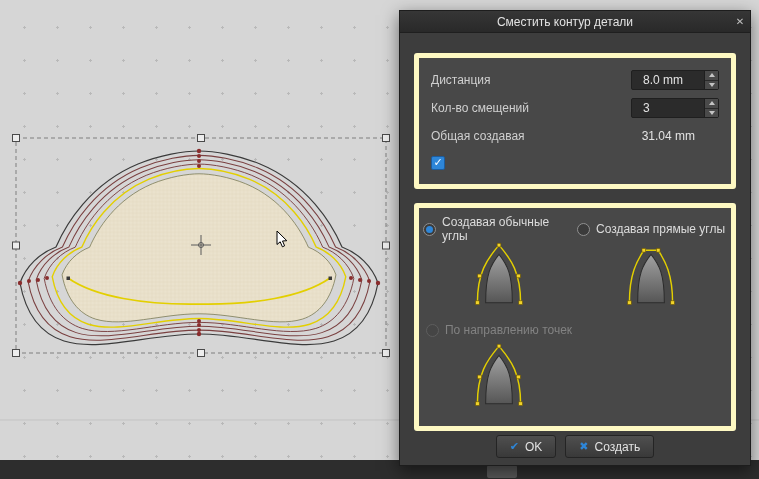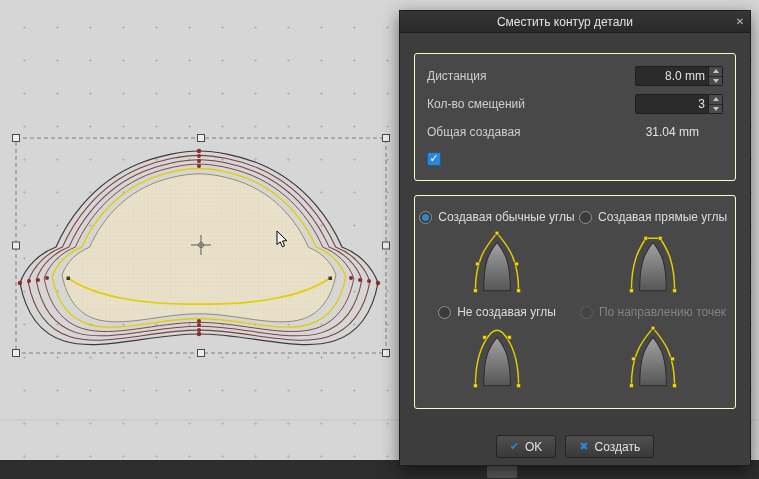--- a/index.html
+++ b/index.html
@@ -42,30 +42,30 @@
   }
   .titlebar{
     height:22px;display:flex;align-items:center;
     background:linear-gradient(#363636,#292929);
     border-bottom:1px solid #1f1f1f;
   }
   .titlebar .title{flex:1;text-align:center;color:#e2e2e2;font-size:12px;}
   .titlebar .close{width:20px;text-align:center;color:#c0c0c0;font-size:10px;cursor:default;}
   .panel{
     margin:0 14px;background:var(--panel-bg,#484848);
-    border:1px solid #fef9c3;border-radius:3px;
+    border:5px solid #fef9c3;border-radius:3px;
   }
   .fields-panel{margin-top:20px;padding:8px 12px 8px 12px;}
   .frow{display:flex;align-items:center;justify-content:space-between;height:28px;}
   .flabel{color:#cfcfcf;}
   .spinbox{
     width:88px;height:20px;display:flex;align-items:stretch;
     background:#2b2b2b;border:1px solid #1f1f1f;border-radius:2px;
   }
-  .spin-val{flex:1;padding:0 3px;line-height:18px;color:#e3e3e3;font-size:12px;overflow:hidden;white-space:nowrap;text-align:right;}
+  .spin-val{flex:1;padding:0 11px;line-height:18px;color:#e3e3e3;font-size:12px;overflow:hidden;white-space:nowrap;}
   .spin-btns{width:14px;display:flex;flex-direction:column;border-left:1px solid #1f1f1f;}
   .spin-up,.spin-down{flex:1;background:#4a4a4a;position:relative;}
   .spin-up{border-bottom:1px solid #2a2a2a;}
   .spin-up::after,.spin-down::after{
     content:"";position:absolute;left:50%;top:50%;transform:translate(-50%,-50%);
     border-left:3px solid transparent;border-right:3px solid transparent;
   }
   .spin-up::after{border-bottom:4px solid #c4c4c4;}
   .spin-down::after{border-top:4px solid #c4c4c4;}
   .total-val{color:#e3e3e3;margin-right:24px;}
@@ -74,21 +74,21 @@
     width:14px;height:14px;border-radius:2px;background:#3a3a3a;border:1px solid #6a6a6a;
     display:flex;align-items:center;justify-content:center;
   }
   .checkbox.checked{background:var(--accent,#2e86d8);border-color:#1c5c9e;}
   .checkbox .check-glyph{display:none;color:#fff;font-size:11px;font-weight:bold;line-height:1;margin-top:-1px;}
   .checkbox.checked .check-glyph{display:block;}
   .cb-label{color:#e6e6e6;}
   
   .options-panel{
     margin-top:14px;padding:12px 4px 10px 4px;
-    display:grid;grid-template-columns:1fr 1fr;
+    display:grid;grid-template-columns:1fr 1fr;row-gap:6px;
   }
   .opt-cell{display:flex;flex-direction:column;align-items:center;}
   .radio-line{display:flex;align-items:center;gap:6px;margin-bottom:3px;height:18px;}
   .radio{
     width:13px;height:13px;border-radius:50%;border:1px solid #909090;background:#3b3b3b;
     display:flex;align-items:center;justify-content:center;flex:none;
   }
   .radio.selected::after{content:"";width:7px;height:7px;border-radius:50%;background:var(--accent,#2e86d8);}
   .radio.disabled{border-color:#5e5e5e;background:#454545;}
   .radio-label{color:#dcdcdc;}
@@ -275,42 +275,20 @@
             <path class="pv-shape" fill="url(#pg2)" d="M36 13 C28 23 23 32 23 60 L49 60 C49 32 44 23 36 13 Z"></path>
             <path class="pv-outline" d="M15 60 C15 32 22 20 29 9 L43 9 C50 20 57 32 57 60"></path>
             <rect class="pv-marker" x="27.2" y="7.2" width="3.6" height="3.6"></rect>
             <rect class="pv-marker" x="41.2" y="7.2" width="3.6" height="3.6"></rect>
             <rect class="pv-marker" x="13.2" y="58.2" width="3.6" height="3.6"></rect>
             <rect class="pv-marker" x="55.2" y="58.2" width="3.6" height="3.6"></rect>
           </svg>
         </div>
       </div>
 
-      <div class="opt-cell">
-        <div class="radio-line">
-          <span class="radio"></span>
-          <span class="radio-label">Не создавая углы</span>
-        </div>
-        <div class="preview">
-          <svg width="74" height="74" viewBox="0 0 72 72">
-            <defs>
-                <linearGradient id="pg3" x1="0" y1="0" x2="0" y2="1">
-              <stop offset="0" stop-color="#a2a2a2"></stop>
-                  <stop offset="1" stop-color="#565656"></stop>
-                </linearGradient>
-              </defs>
-            <path class="pv-shape" fill="url(#pg3)" d="M36 13 C28 23 23 32 23 60 L49 60 C49 32 44 23 36 13 Z"></path>
-            <path class="pv-outline" d="M15 60 C15 32 22 18 30 9 Q36 3 42 9 C50 18 57 32 57 60"></path>
-            <rect class="pv-marker" x="22.2" y="11.2" width="3.6" height="3.6"></rect>
-            <rect class="pv-marker" x="46.2" y="11.2" width="3.6" height="3.6"></rect>
-            <rect class="pv-marker" x="13.2" y="58.2" width="3.6" height="3.6"></rect>
-            <rect class="pv-marker" x="55.2" y="58.2" width="3.6" height="3.6"></rect>
-          </svg>
-        </div>
-      </div>
 
       <div class="opt-cell">
         <div class="radio-line disabled">
           <span class="radio disabled"></span>
           <span class="radio-label">По направлению точек</span>
         </div>
         <div class="preview">
           <svg width="74" height="74" viewBox="0 0 72 72">
             <defs>
                 <linearGradient id="pg4" x1="0" y1="0" x2="0" y2="1">

